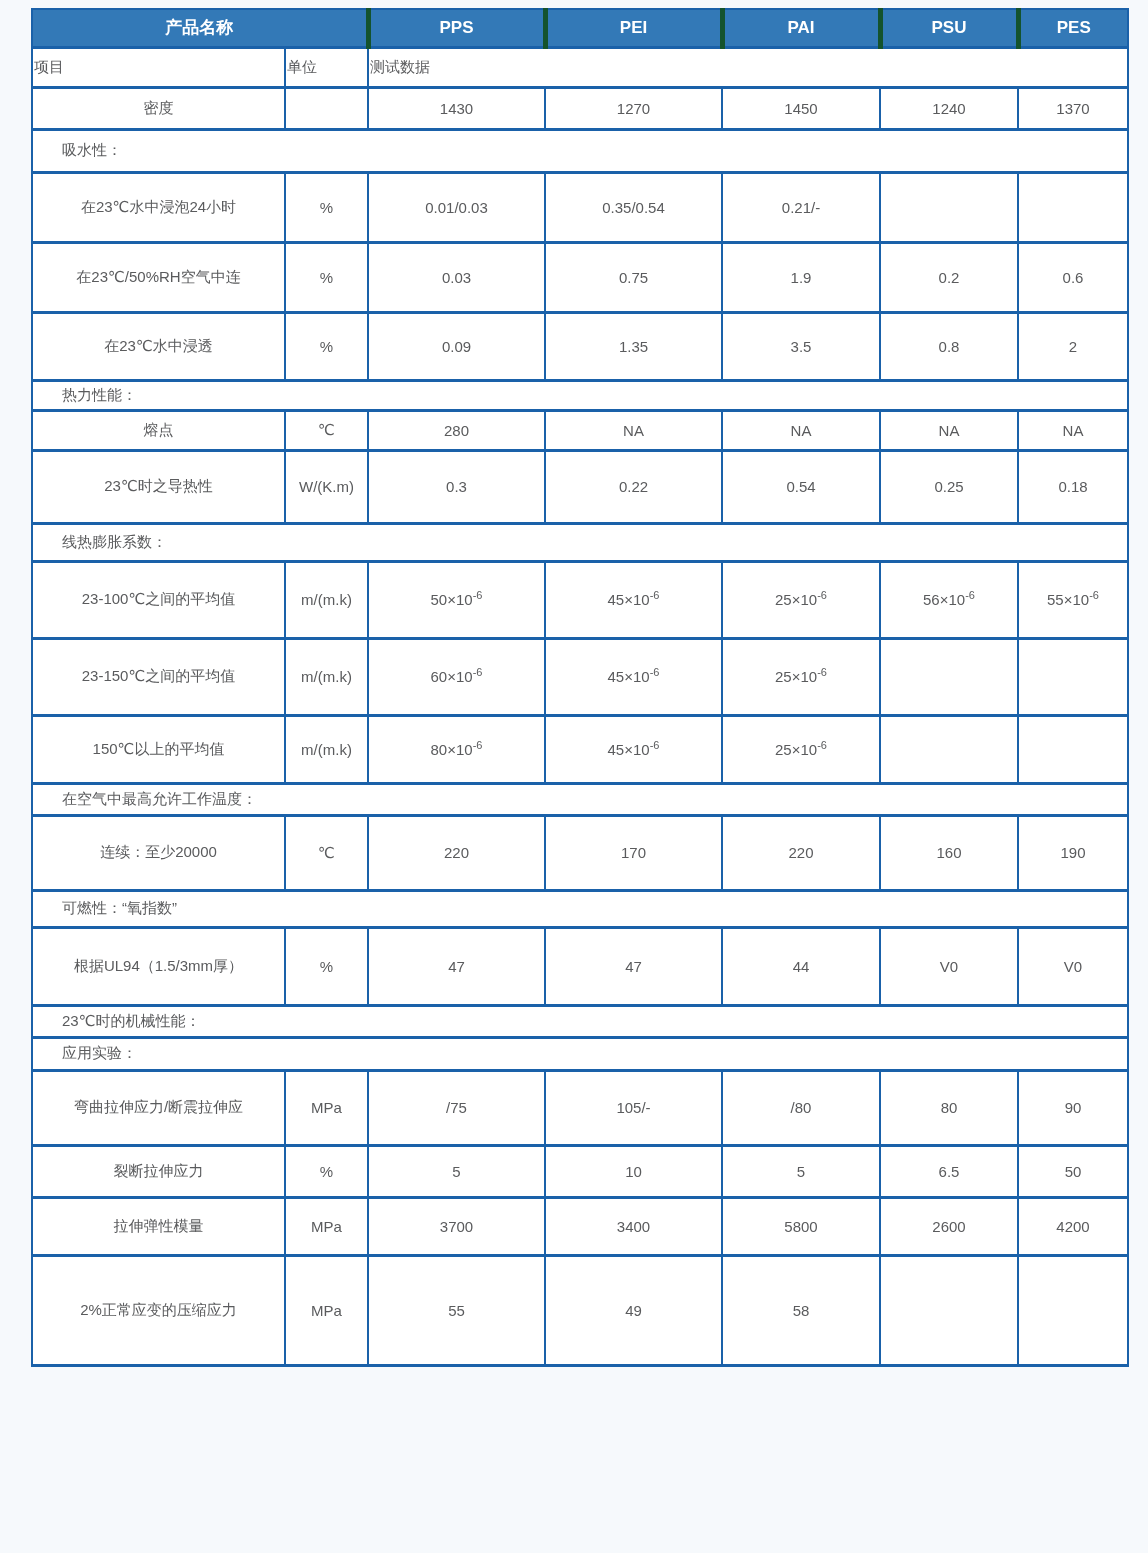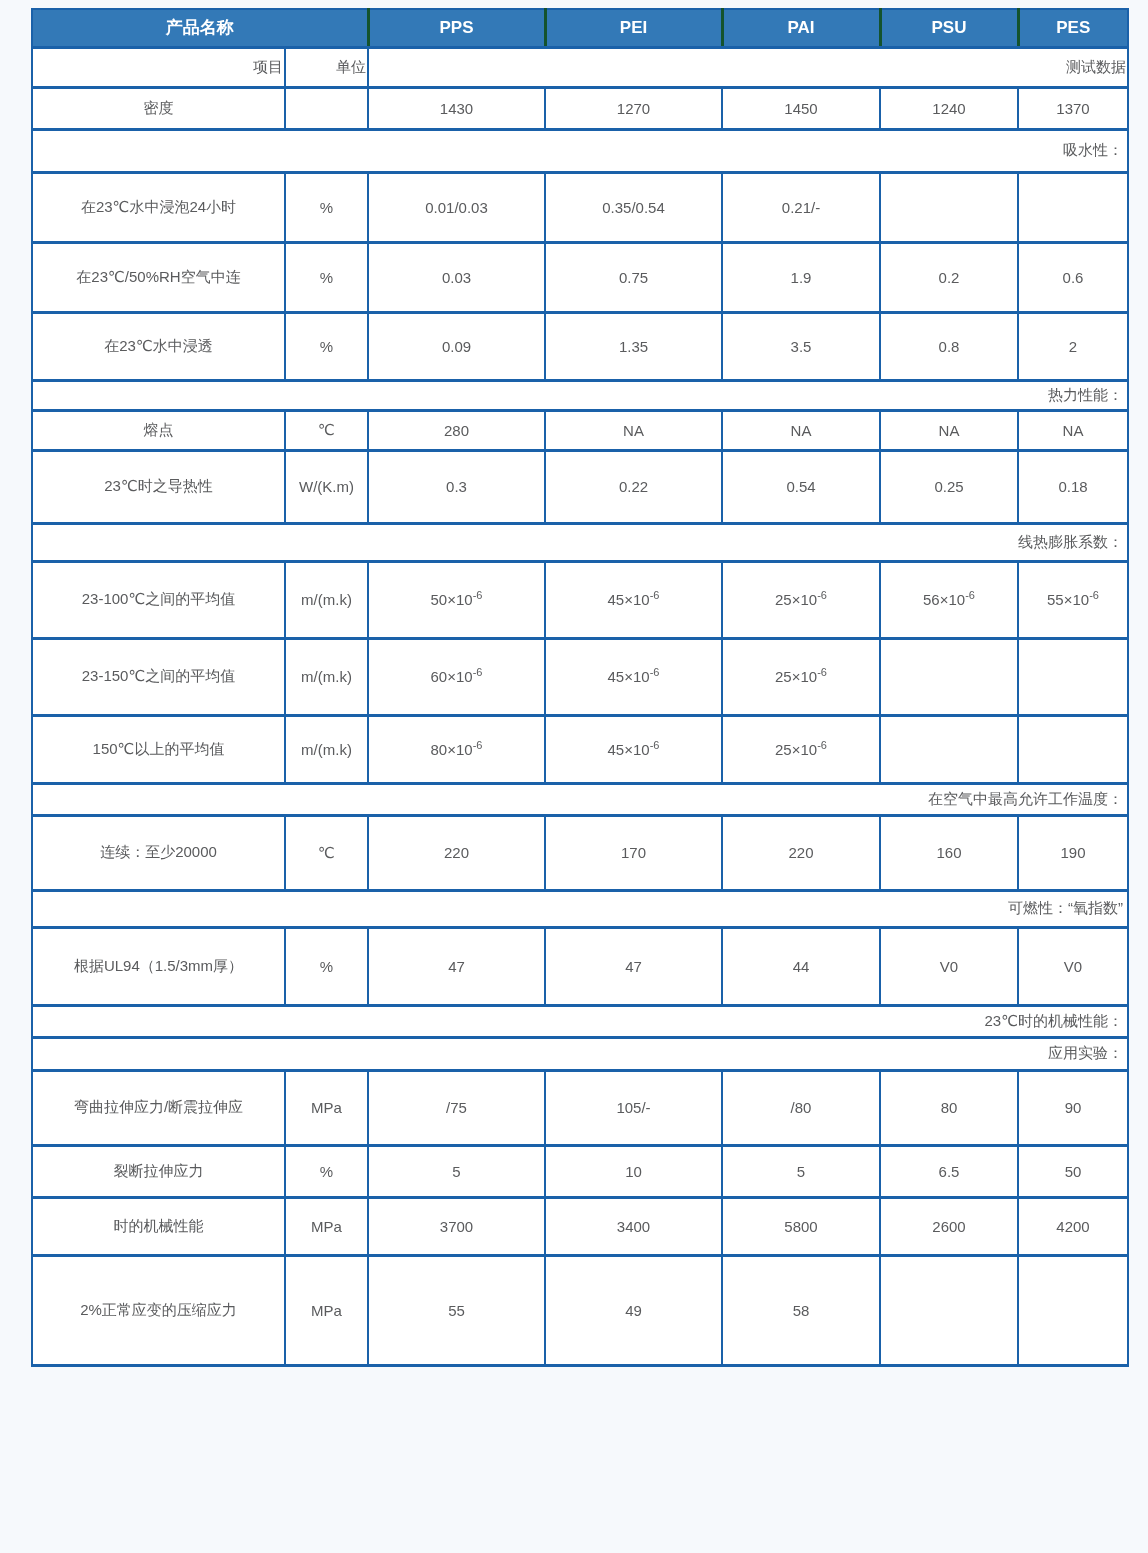--- a/index.html
+++ b/index.html
@@ -21,51 +21,51 @@
     border: 2px solid #1a61a9;
   }
   
   thead tr.header-row th {
     background: #3379b7;
     color: #ffffff;
     font-size: 17px;
     font-weight: bold;
     text-align: center;
     vertical-align: middle;
-    border-left: 3px solid #14532d;
+    border-left: 5px solid #14532d;
     border-bottom: 3px solid #1a61a9;
   }
   thead tr.header-row th:first-child { border-left: none; }
   
   thead tr.subheader-row td {
     background: #ffffff;
     color: #5a5b5d;
     font-size: 15px;
-    text-align: right;
+    text-align: left;
     vertical-align: middle;
     border: 2px solid #1a61a9;
     border-top: none;
     border-bottom: 3px solid #1a61a9;
   }
   
   tbody td {
     border: 2px solid #1a61a9;
     border-top-width: 3px;
     border-bottom-width: 3px;
     color: #5a5b5d;
     font-size: 15px;
     text-align: center;
     vertical-align: middle;
     background: #ffffff;
     padding: 2px 4px;
     overflow: hidden;
   }
   tbody td.section {
-    text-align: right;
-    padding-left: 17px;
+    text-align: left;
+    padding-left: 29px;
     font-size: 15px;
   }
   tbody td sup {
     font-size: 11px;
     line-height: 0;
     vertical-align: super;
   }
 </style>
 </head>
 <body>
@@ -251,21 +251,21 @@
         <td>裂断拉伸应力</td>
         <td>%</td>
         <td>5</td>
         <td>10</td>
         <td>5</td>
         <td>6.5</td>
         <td>50</td>
       </tr>
 
       <tr style="height:58px">
-        <td>时的机械性能</td>
+        <td>拉伸弹性模量</td>
         <td>MPa</td>
         <td>3700</td>
         <td>3400</td>
         <td>5800</td>
         <td>2600</td>
         <td>4200</td>
       </tr>
 
 
 

